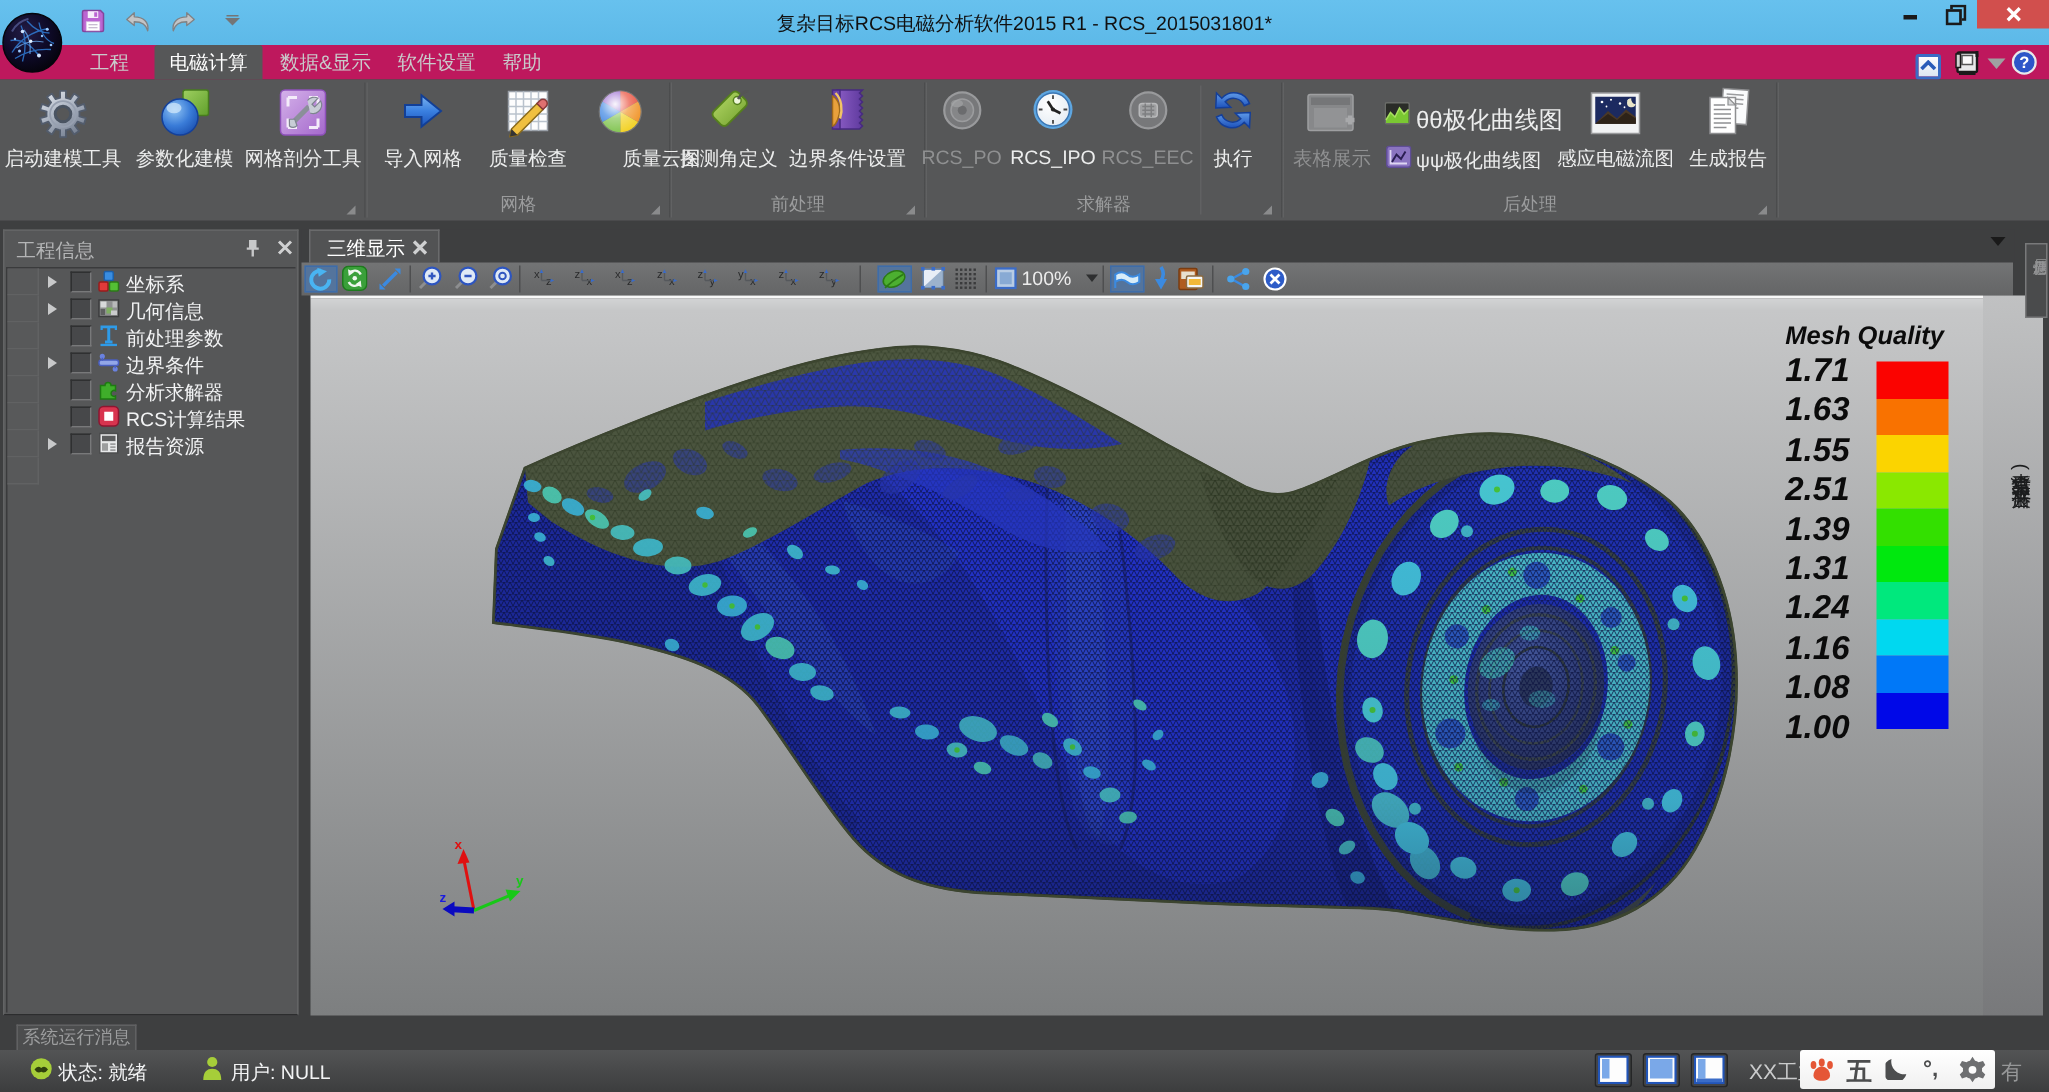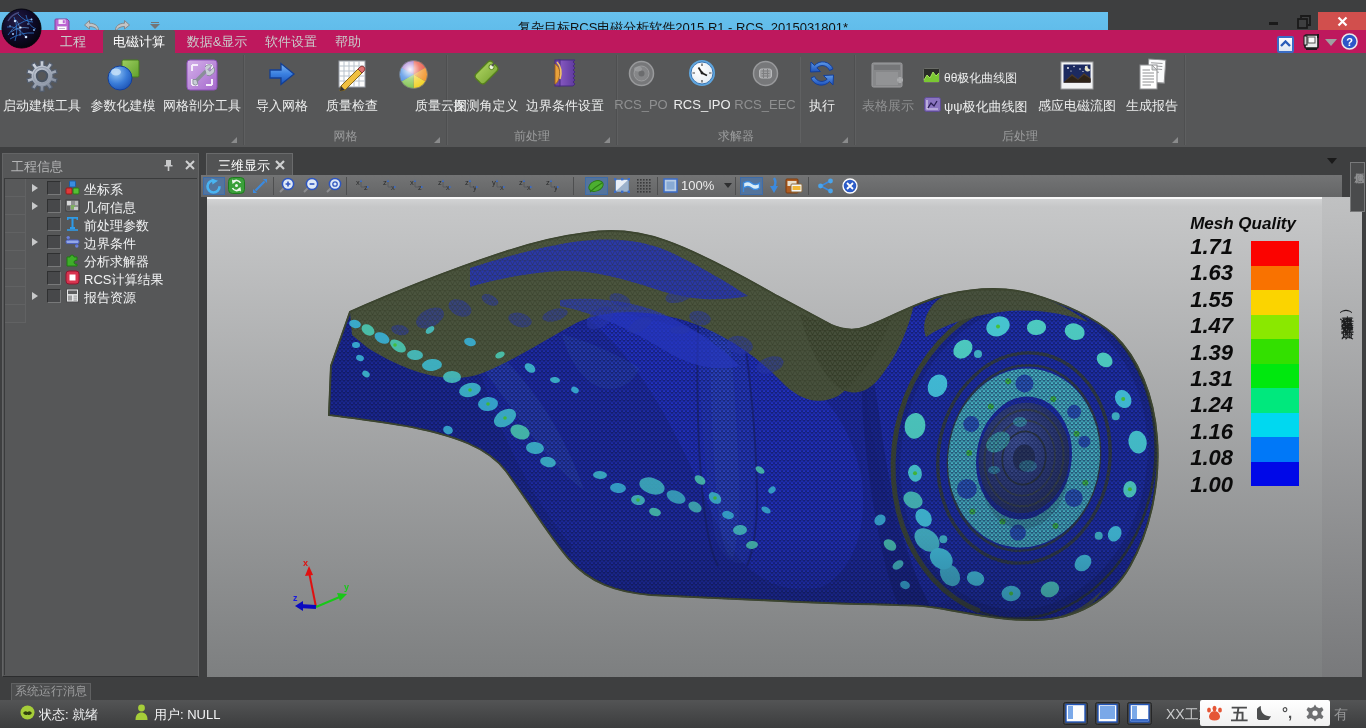--- a/index.html
+++ b/index.html
@@ -1,18 +1,18 @@
 <!DOCTYPE html>
 <html><head>
 <meta charset="utf-8">
 <style>
 html,body{margin:0;padding:0;width:1366px;height:728px;overflow:hidden;background:#3e3f40;
   font-family:"Liberation Sans",sans-serif;-webkit-font-smoothing:antialiased;}
 .abs{position:absolute;}
-#titlebar{position:absolute;left:0;top:0;width:1108px;height:30px;background:linear-gradient(#67c1ee,#5db9e8);margin-top:12px;}
+#titlebar{position:absolute;left:0;top:0;width:1366px;height:30px;background:linear-gradient(#67c1ee,#5db9e8);}
 #title{position:absolute;left:0;top:7px;width:1366px;text-align:center;font-size:13px;color:#111;}
 #tabrow{position:absolute;left:0;top:30px;width:1366px;height:23px;background:#be185d;}
 .rtab{position:absolute;top:0;height:23px;line-height:23px;font-size:13px;color:#c9cacb;text-align:center;}
 .rtab.sel{background:#565758;color:#fff;border-radius:2px 2px 0 0;}
 #ribbon{position:absolute;left:0;top:53px;width:1366px;height:94px;background:#565758;}
 .rgsep{position:absolute;top:2px;width:2px;height:90px;background:linear-gradient(90deg,#464748,#666768);}
 .rglabel{position:absolute;bottom:2px;left:0;right:0;text-align:center;font-size:12px;color:#9b9c9d;}
 .rcorner{position:absolute;bottom:4px;width:0;height:0;border-left:6px solid transparent;border-bottom:6px solid #8a8b8c;}
 .ritem{position:absolute;top:0;height:78px;text-align:center;}
 .ritem .lbl{position:absolute;top:44px;left:-20px;right:-20px;font-size:13px;color:#eceded;}
@@ -325,21 +325,21 @@
         <rect x="3" y="5" width="26" height="5" fill="#757678"></rect> 
         <rect x="5" y="12" width="22" height="13" fill="#929395"></rect> 
         <path d="M26 20 h6 M29 17 v6" stroke="#a8a9ab" stroke-width="3"></path>
       </svg>
     </div>
   <div class="abs" style="left:923px;top:15px;"><svg width="17" height="16" viewBox="0 0 17 16" id="i-cht1"> 
         <rect x="0.5" y="0.5" width="16" height="14" rx="1" fill="#2a2c28" stroke="#6a6c68"></rect> 
         <path d="M1 12 L4 7 L7 10 L10 4 L13 8 L16 5 V14 H1 Z" fill="#7ac832"></path> 
         <path d="M1 12 L4 7 L7 10 L10 4 L13 8 L16 5" stroke="#a8e060" stroke-width="1" fill="none"></path>
       </svg></div>
-  <div class="abs" style="left:944px;top:17px;font-size:12px;color:#eceded;">θθ极化曲线图</div>
+  <div class="abs" style="left:944px;top:17px;font-size:16px;color:#eceded;">θθ极化曲线图</div>
   <div class="abs" style="left:924px;top:44px;"><svg width="17" height="16" viewBox="0 0 17 16" id="i-cht2"> 
         <rect x="0.5" y="0.5" width="16" height="14" rx="2" fill="#8a74c0" stroke="#5f4d96"></rect> 
         <path d="M3 3 V12 H14" stroke="#ded6f2" stroke-width="1.2" fill="none"></path> 
         <path d="M4 11 L7 6 L10 9 L13 4" stroke="#2a1e52" stroke-width="1.3" fill="none"></path>
       </svg></div>
   <div class="abs" style="left:944px;top:45px;font-size:13px;color:#eceded;">ψψ极化曲线图</div>
   <div class="ritem" style="left:1043px;width:68px;">
       <span class="lbl">感应电磁流图</span>
       <svg class="ricon" style="margin-left:-17px;top:8px" width="34" height="29" viewBox="0 0 34 29" id="i-pic"> 
         <rect x="1" y="1" width="32" height="27" fill="#f2f3f4" stroke="#9a9b9d"></rect> 
@@ -837,21 +837,21 @@
 </g>
     </svg>
   <div id="legend">
     <div id="legtitle">Mesh Quality</div>
   <div class="legv" style="top:23px">1.71</div>
       <div class="legb" style="top:30px;background:#fb0300"></div>
       <div class="legv" style="top:49.4px">1.63</div>
       <div class="legb" style="top:54.5px;background:#f97200"></div>
       <div class="legv" style="top:75.8px">1.55</div>
       <div class="legb" style="top:79px;background:#fbd400"></div>
-      <div class="legv" style="top:102.19999999999999px">1.47</div>
+      <div class="legv" style="top:102.19999999999999px">2.51</div>
       <div class="legb" style="top:103.5px;background:#8ae800"></div>
       <div class="legv" style="top:128.6px">1.39</div>
       <div class="legb" style="top:128px;background:#33e000"></div>
       <div class="legv" style="top:155px">1.31</div>
       <div class="legb" style="top:152.5px;background:#00e80e"></div>
       <div class="legv" style="top:181.39999999999998px">1.24</div>
       <div class="legb" style="top:177px;background:#00e87d"></div>
       <div class="legv" style="top:207.79999999999998px">1.16</div>
       <div class="legb" style="top:201.5px;background:#00d8f0"></div>
       <div class="legv" style="top:234.2px">1.08</div>

